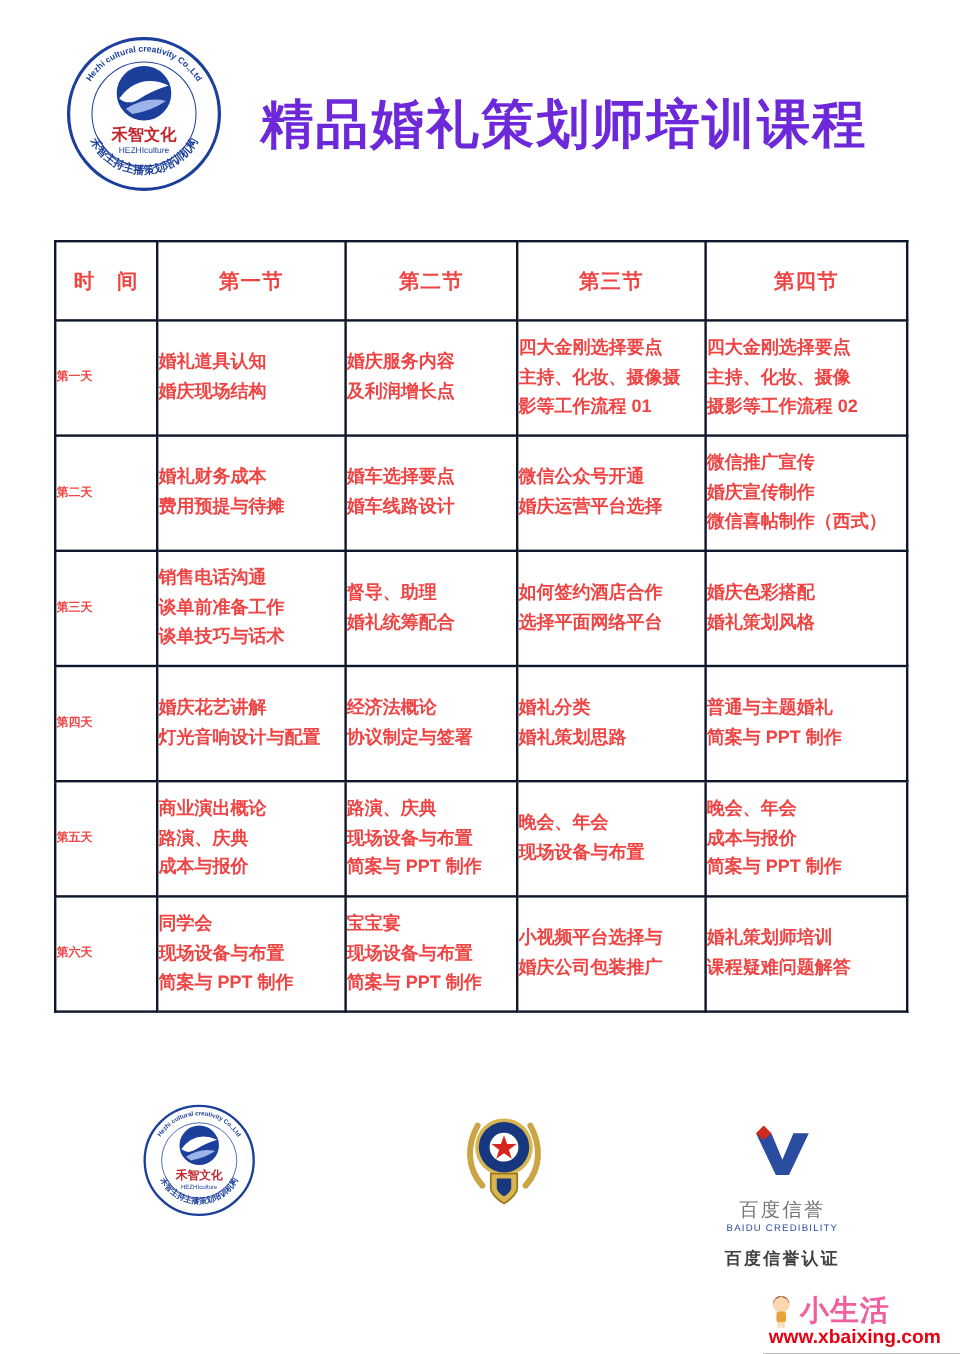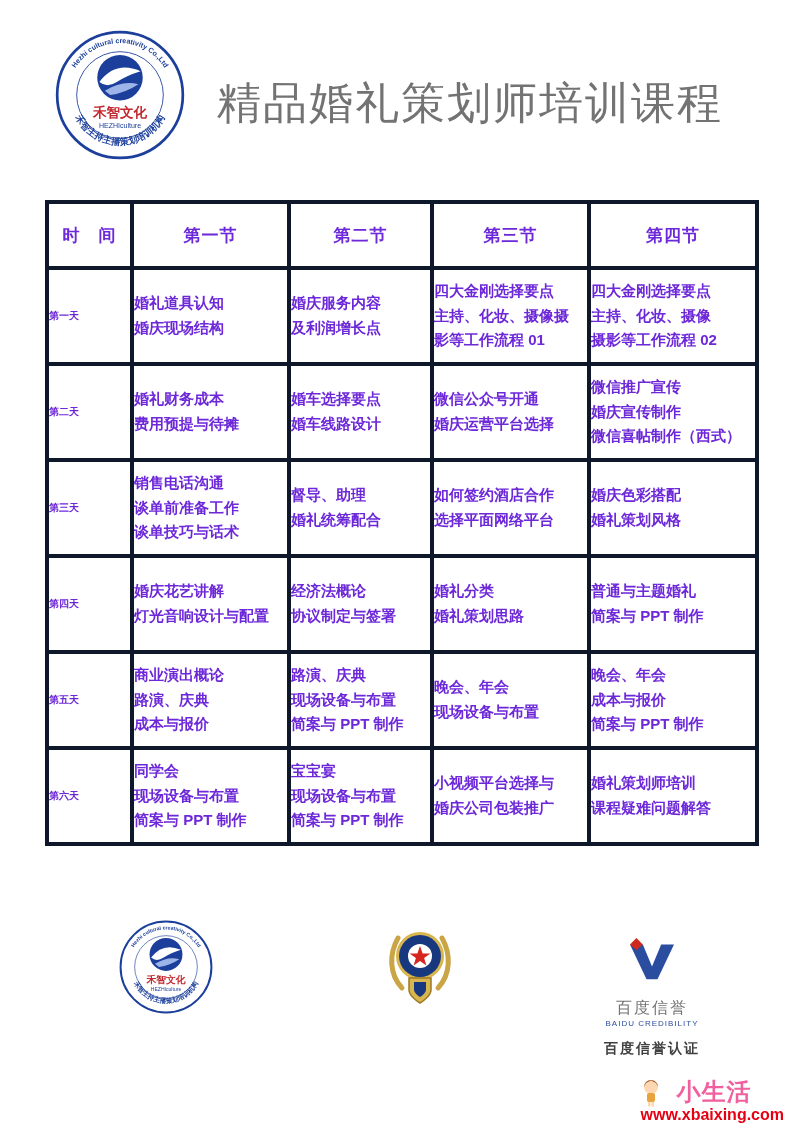--- a/index.html
+++ b/index.html
@@ -2,27 +2,27 @@
 <html><head>
 <meta charset="utf-8">
 <style>
   * { margin:0; padding:0; box-sizing:border-box; }
   html,body { background:#888; }
   body { font-family:"Liberation Sans","DejaVu Sans",sans-serif; }
   .page { position:relative; width:800px; height:1128px; background:#ffffff; margin:0 auto; overflow:hidden; }
 
   
   .logo-main { position:absolute; left:55px; top:30px; width:130px; height:130px; }
-  .page-title { position:absolute; left:178px; right:38px; top:74px; font-size:44px; font-weight:400;
-                color:#737373; text-align:center; letter-spacing:2px; white-space:nowrap; }
+  .page-title { position:absolute; left:178px; right:38px; top:74px; font-size:44px; font-weight:700;
+                color:#6d28d9; text-align:center; letter-spacing:2px; white-space:nowrap; }
 
   
   .course-table { position:absolute; left:45px; top:200px; width:710px; border-collapse:collapse; table-layout:fixed; }
-  .course-table th, .course-table td { border:4px solid #0f172a; vertical-align:middle;
-      color:#6d28d9; white-space:pre-line; overflow:hidden; }
+  .course-table th, .course-table td { border:2px solid #0f172a; vertical-align:middle;
+      color:#ef4444; white-space:pre-line; overflow:hidden; }
   .course-table th { height:66px; font-size:17px; font-weight:bold; letter-spacing:1px; }
   .course-table td { height:96px; font-size:15px; line-height:1.65; font-weight:600; }
   .course-table td.day { font-size:10px; font-weight:bold; }
 
   
   .footer-col { position:absolute; text-align:center; }
   .fc1 { left:58px;  top:920px; width:215px; }
   .fc2 { left:312px; top:926px; width:215px; }
   .fc3 { left:562px; top:938px; width:180px; }
   .logo-footer { width:94px; height:94px; margin:0 auto; display:block; }
@@ -31,21 +31,21 @@
   .police-text { margin-top:8px; font-size:15px; font-weight:bold; color:#000; }
   .baidu-icon { width:48px; height:44px; margin:0 auto; display:block; }
   .baidu-title { font-size:16px; font-weight:normal; color:#737373; margin-top:16px; letter-spacing:2px; }
   .baidu-sub { font-size:8px; color:#2a4da0; letter-spacing:1px; }
   .baidu-cert { font-size:14px; color:#404040; font-weight:bold; margin-top:12px; letter-spacing:2px; }
 
   
   .watermark { position:absolute; right:16px; bottom:4px; text-align:left; }
   .wm-row { display:flex; align-items:center; }
   .mascot { width:24px; height:30px; }
-  .wm-title { font-size:24px; font-weight:900; color:#f0609e; margin-left:14px;
+  .wm-title { font-size:24px; font-weight:900; color:#f0609e; margin-left:4px;
               text-shadow:0 0 1px #fff; letter-spacing:1px; }
   .wm-url { font-size:16px; color:#e60012; font-weight:bold; margin-top:-2px; margin-left:2px; }
 </style>
 </head>
 <body>
 
 <div class="page">
 
   <svg class="logo-main" viewBox="0 0 120 120" aria-hidden="true">
     <defs>

